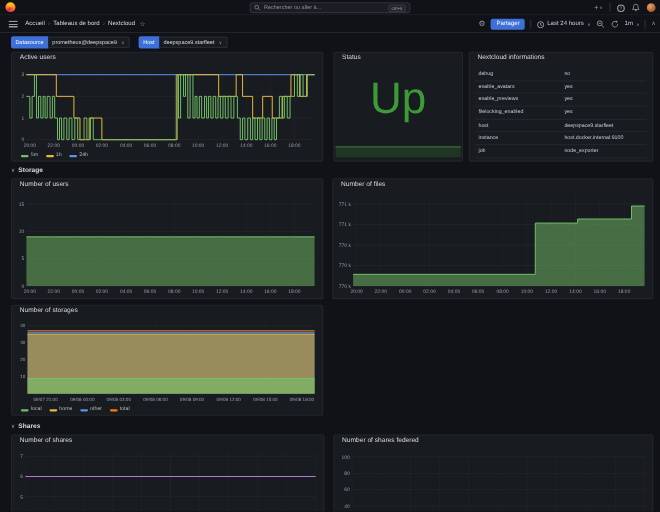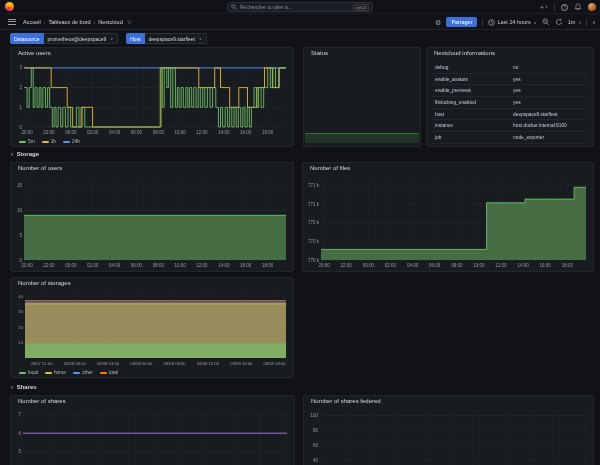--- a/index.html
+++ b/index.html
@@ -203,20 +203,21 @@
         </span>
       <span class="litem">
           <span class="sw" style="background: rgb(87, 148, 242);"></span>
           <span>24h</span>
         </span>
     </div>
   </div>
 
   <div class="panel" style="left:303px; top:47px; width:118px; height:100px;">
     <div class="ptitle">Status</div>
+    <div class="statusval" style="color: rgb(60, 155, 55);">Up</div>
     <div class="spark"></div>
   </div>
 
   <div class="panel" style="left:426px; top:47px; width:168px; height:100px;">
     <div class="ptitle">Nextcloud informations</div>
     <div class="itable">
       <div class="irow">
           <span class="ikey">debug</span>
           <span class="ival">no</span>
         </div>

